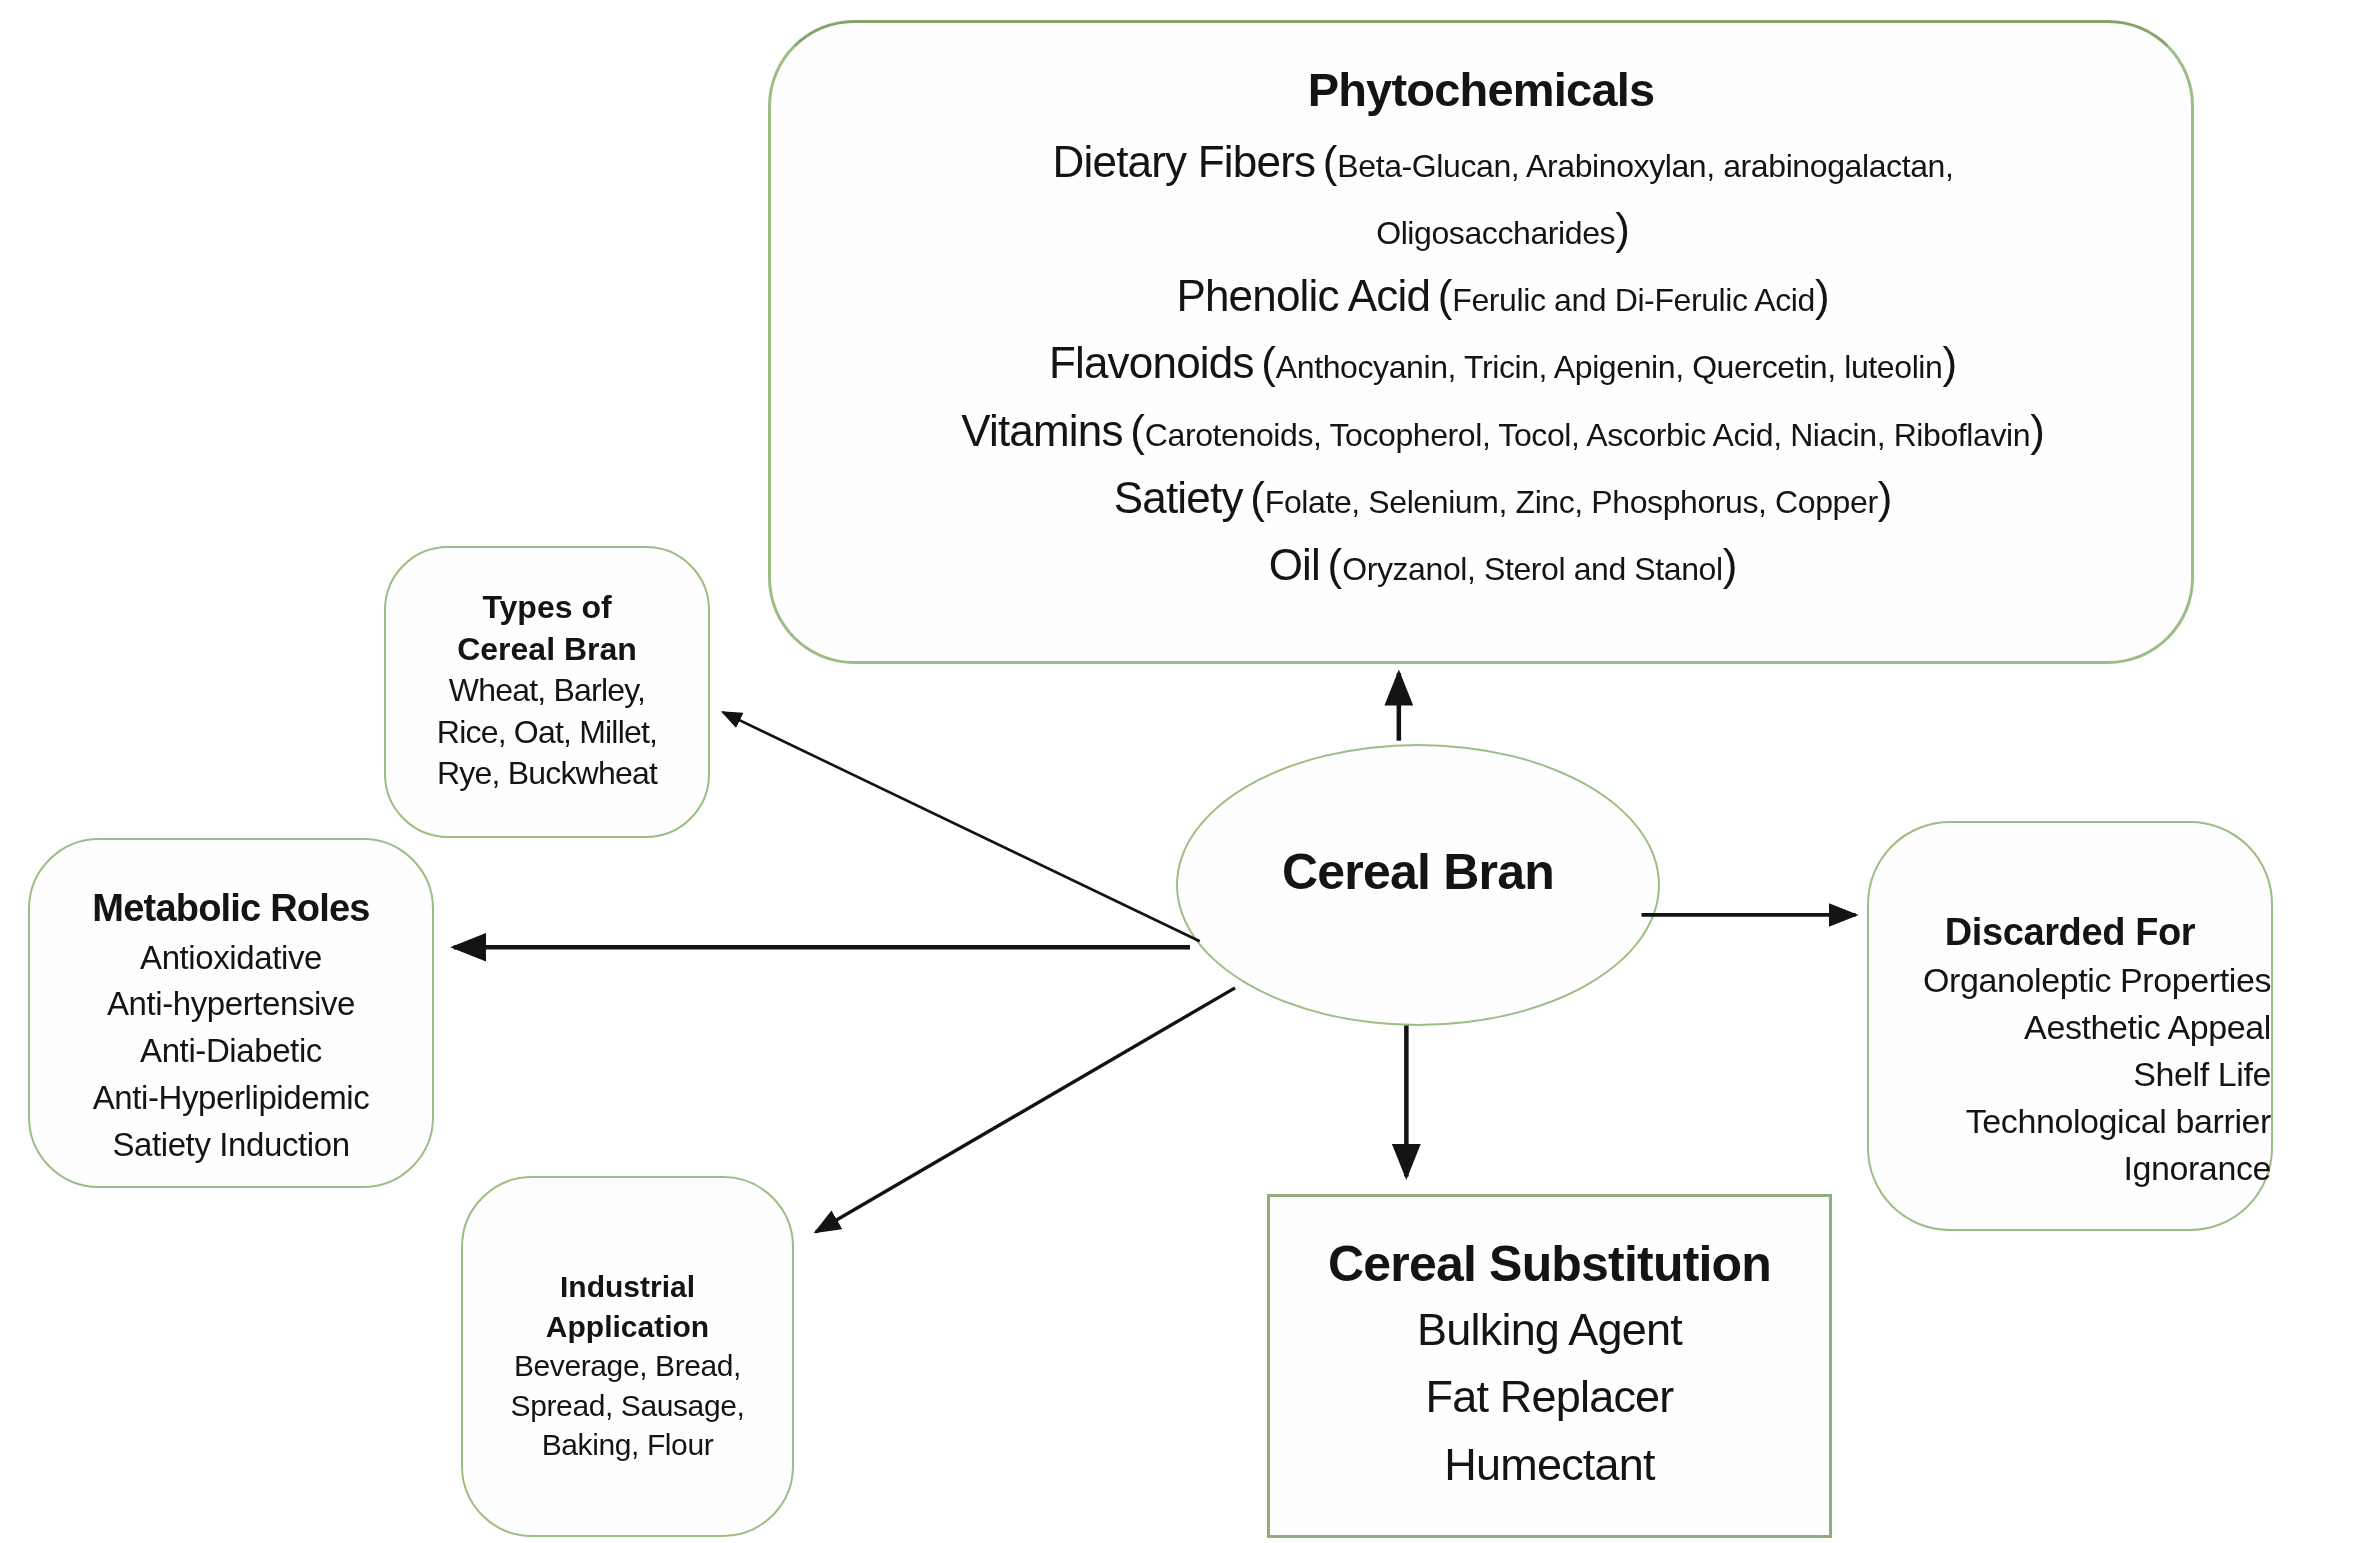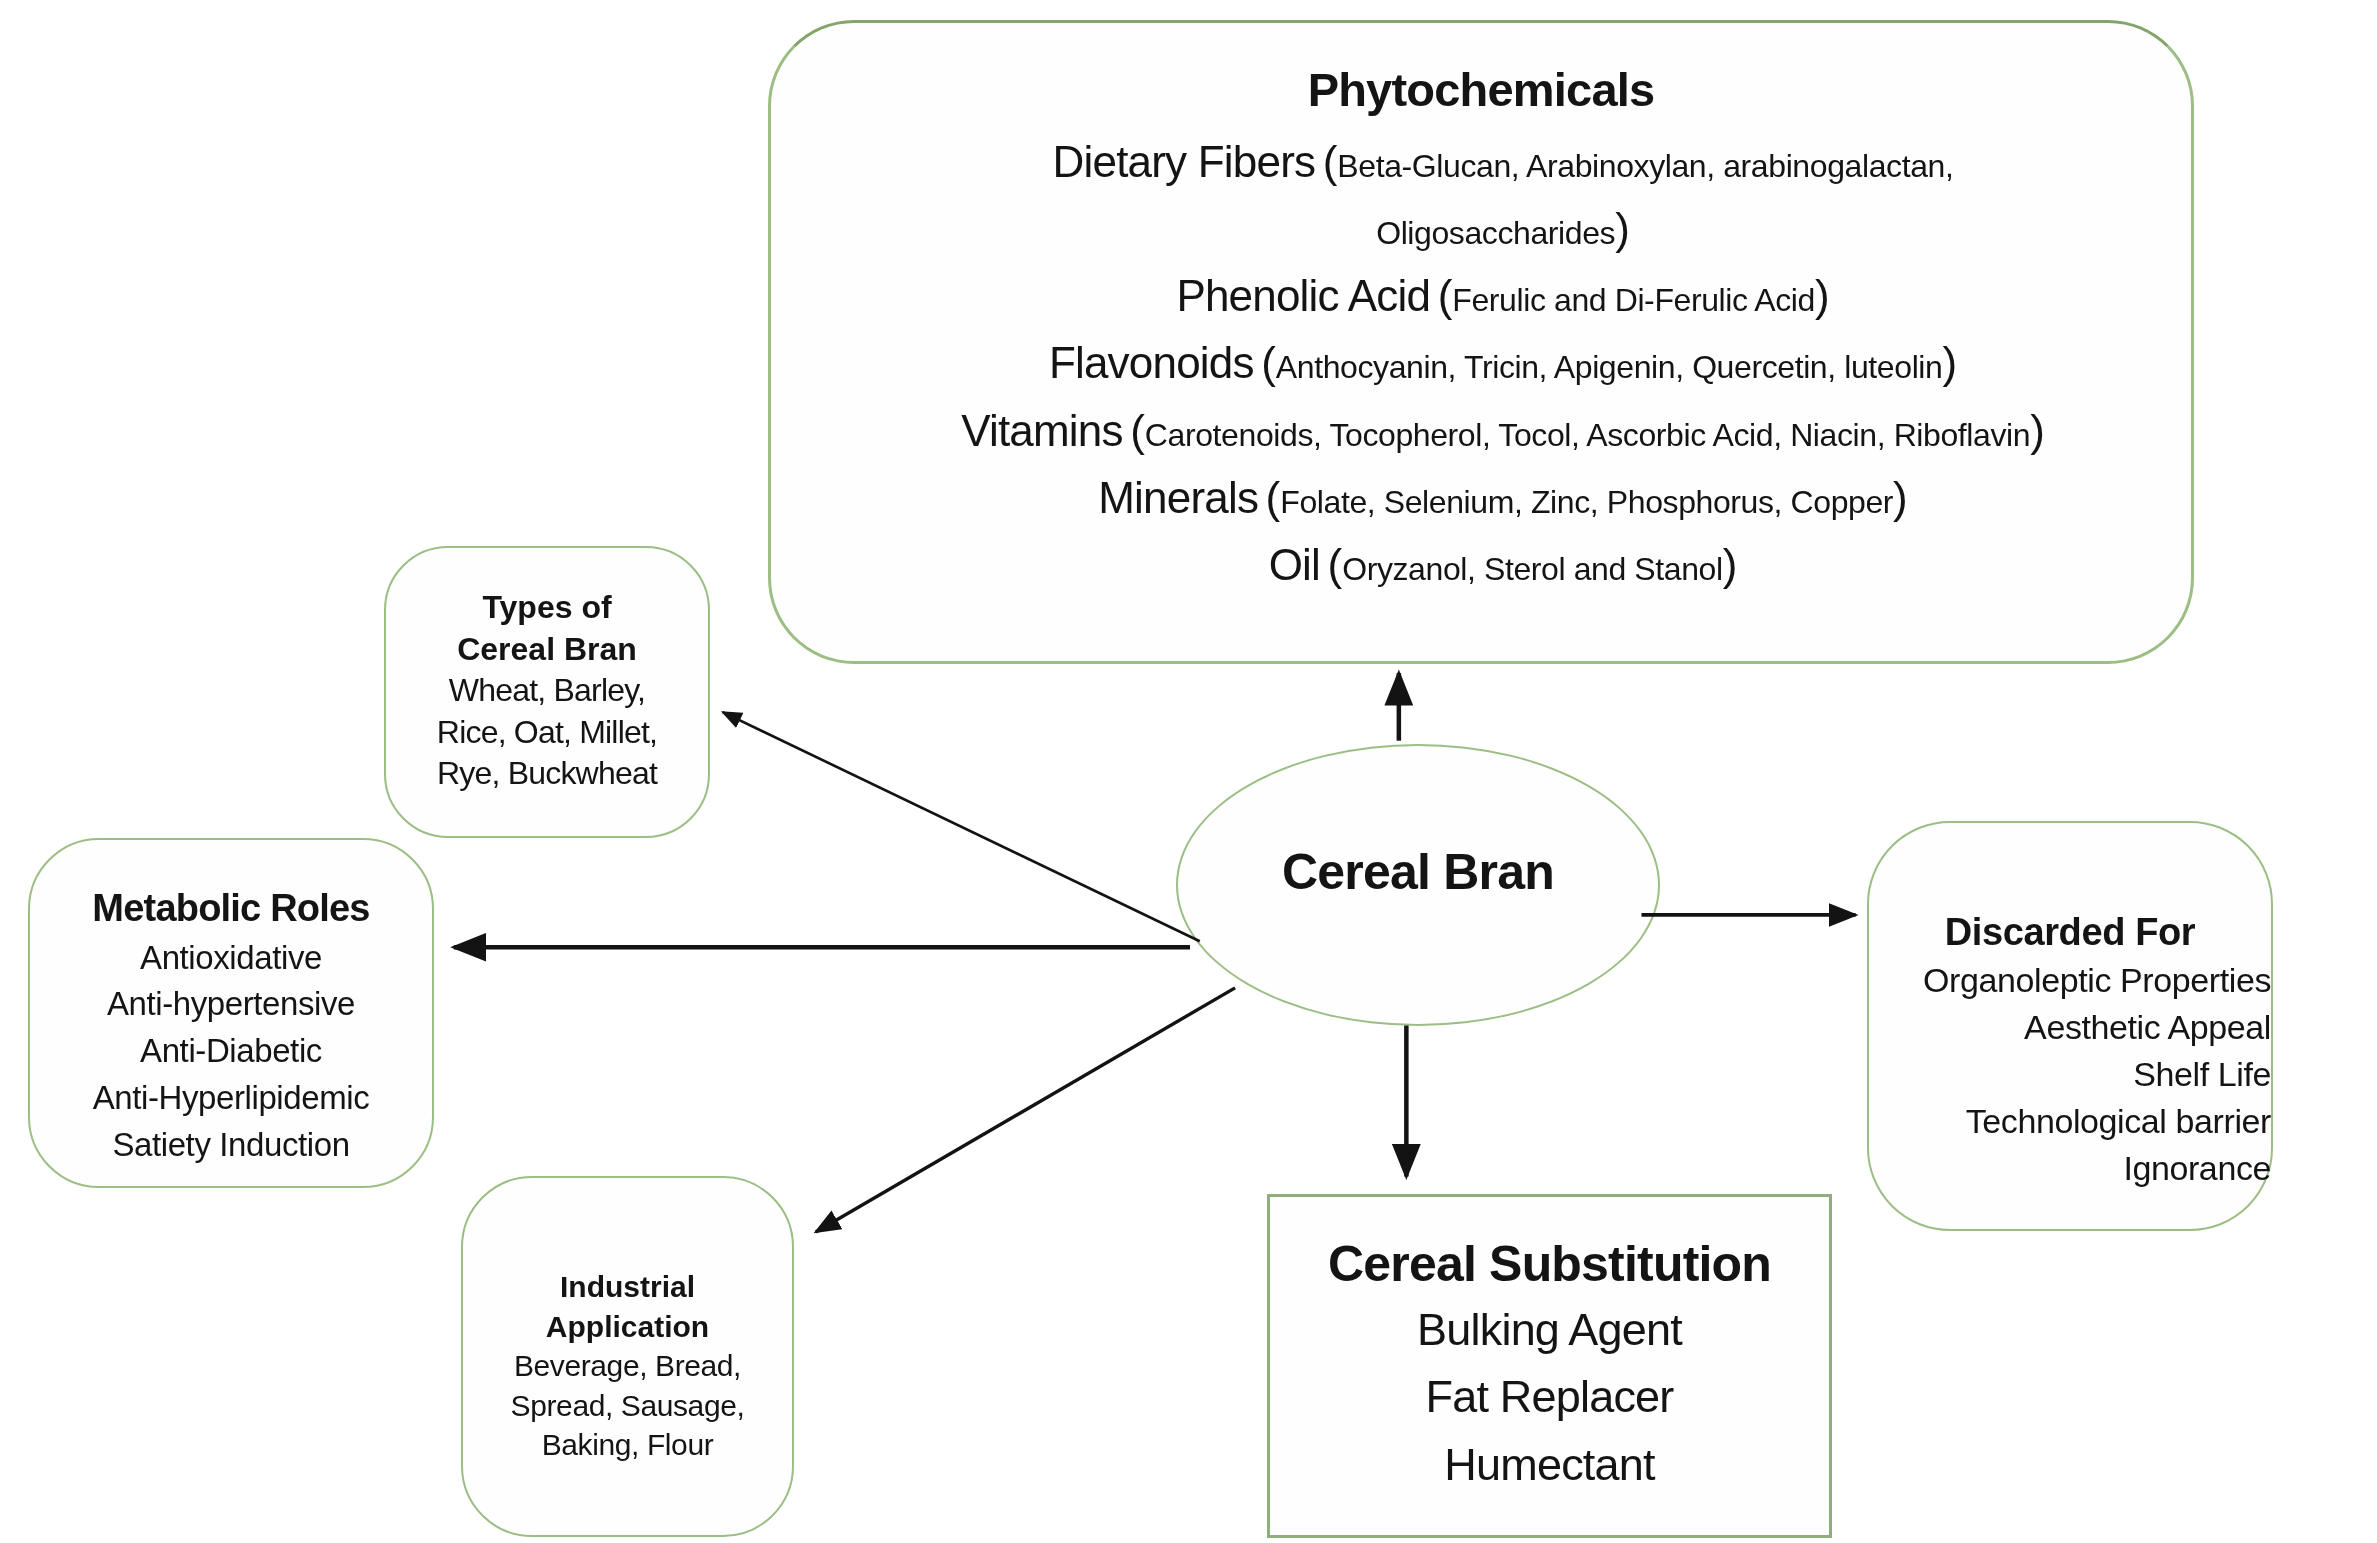--- a/index.html
+++ b/index.html
@@ -97,21 +97,21 @@
 
 <div id="diagram-canvas">
 
   <div class="node rounded" id="box-phyto">
     <div class="phyto-title">Phytochemicals</div>
     <div class="phyto-row"><span class="p-main">Dietary Fibers</span><span class="p-paren">(</span><span class="p-sub">Beta-Glucan, Arabinoxylan, arabinogalactan,</span></div>
     <div class="phyto-row"><span class="p-sub">Oligosaccharides</span><span class="p-paren">)</span></div>
     <div class="phyto-row"><span class="p-main">Phenolic Acid</span><span class="p-paren">(</span><span class="p-sub">Ferulic and Di-Ferulic Acid</span><span class="p-paren">)</span></div>
     <div class="phyto-row"><span class="p-main">Flavonoids</span><span class="p-paren">(</span><span class="p-sub">Anthocyanin, Tricin, Apigenin, Quercetin, luteolin</span><span class="p-paren">)</span></div>
     <div class="phyto-row"><span class="p-main">Vitamins</span><span class="p-paren">(</span><span class="p-sub">Carotenoids, Tocopherol, Tocol, Ascorbic Acid, Niacin, Riboflavin</span><span class="p-paren">)</span></div>
-    <div class="phyto-row"><span class="p-main">Minerals</span><span class="p-paren">(</span><span class="p-sub">Folate, Selenium, Zinc, Phosphorus, Copper</span><span class="p-paren">)</span></div>
+    <div class="phyto-row"><span class="p-main">Satiety</span><span class="p-paren">(</span><span class="p-sub">Folate, Selenium, Zinc, Phosphorus, Copper</span><span class="p-paren">)</span></div>
     <div class="phyto-row"><span class="p-main">Oil</span><span class="p-paren">(</span><span class="p-sub">Oryzanol, Sterol and Stanol</span><span class="p-paren">)</span></div>
   </div>
 
   <div class="node" id="box-types">
     <div class="t-title">Types of</div>
     <div class="t-title">Cereal Bran</div>
     <div class="t-body">Wheat, Barley,</div>
     <div class="t-body">Rice, Oat, Millet,</div>
     <div class="t-body">Rye, Buckwheat</div>
   </div>

